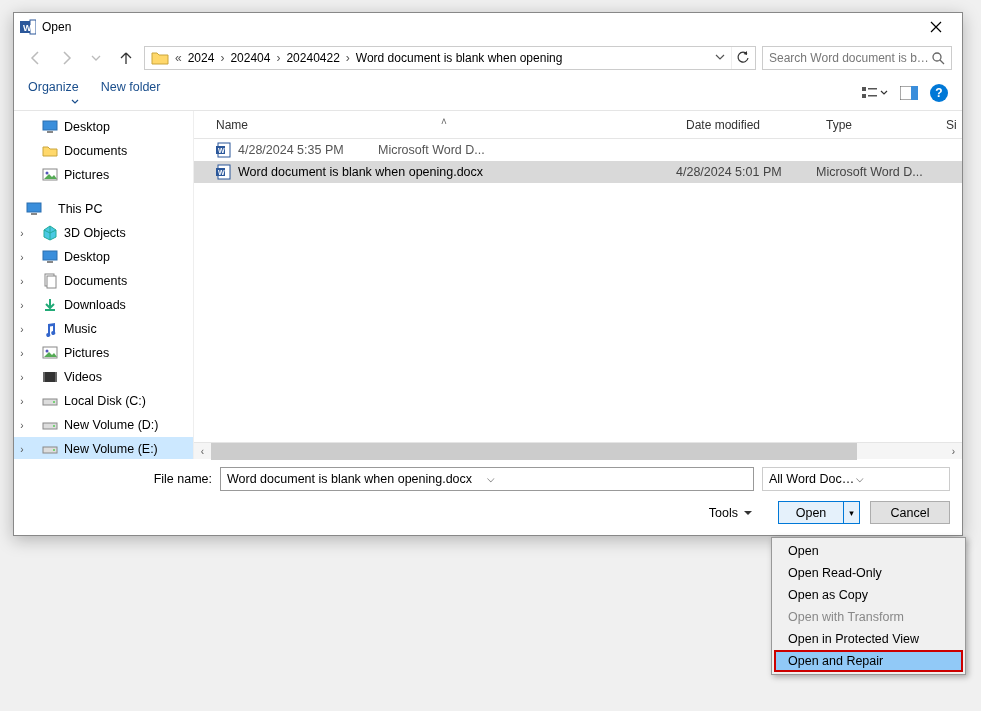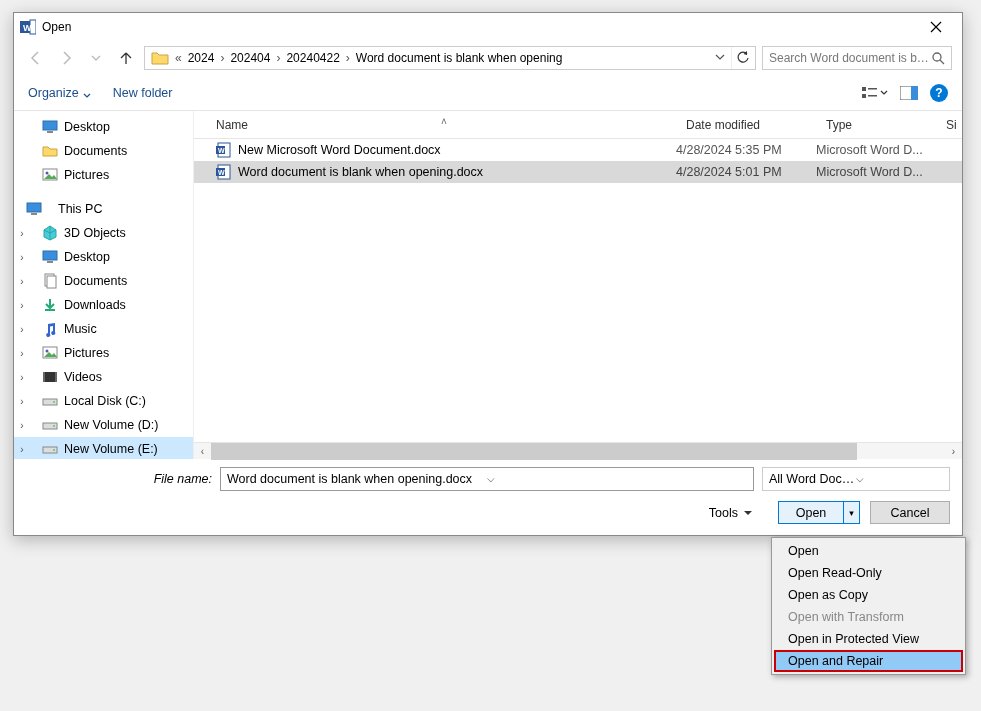--- a/index.html
+++ b/index.html
@@ -35,21 +35,21 @@
 .addressbar .drop { padding:0 6px; color:#555; }
 .addressbar .refresh { width:22px; height:22px; display:flex; align-items:center; justify-content:center; border-left:1px solid #eee; }
 
 .searchbox { width:190px; height:24px; border:1px solid #ccc; display:flex; align-items:center; padding:0 6px; font-size:12px; color:#777; }
 .searchbox .placeholder { flex:1; overflow:hidden; text-overflow:ellipsis; white-space:nowrap; }
 .searchbox .sicon { width:14px; height:14px; }
 
 
 .toolbar { height:36px; display:flex; align-items:center; padding:0 14px; gap:22px; border-bottom:1px solid #e5e5e5; }
 .toolbar .tb-left { display:flex; gap:22px; }
-.toolbar .tb-item { font-size:12.5px; color:#1a4e8c; display:flex; align-items:flex-end; gap:4px; }
+.toolbar .tb-item { font-size:12.5px; color:#1a4e8c; display:flex; align-items:flex-end; gap:4px;flex-direction:column; }
 .toolbar .tb-right { margin-left:auto; display:flex; gap:8px; align-items:center; }
 .tb-right .iconbtn { width:26px; height:22px; display:flex; align-items:center; justify-content:center; color:#333; }
 .tb-right .iconbtn.help { background:#0078d7; border-radius:50%; width:18px; height:18px; color:#fff; font-size:12px; font-weight:bold; }
 
 
 .mainarea { display:flex; height: calc(100% - 28px - 34px - 36px - 76px); }
 
 .sidebar { width:180px; border-right:1px solid #eee; overflow-y:auto; font-size:12.5px; padding:4px 0; position:relative; }
 .sidebar::-webkit-scrollbar { width:16px; }
 .sidebar::-webkit-scrollbar-thumb { background:#ccc; }
@@ -80,21 +80,21 @@
 .filerow.selected .fdm, .filerow.selected .fty { color:#444; }
 
 .hscroll { height:17px; display:flex; align-items:center; border-top:1px solid #e5e5e5; background:#f5f5f5; }
 .hscroll .arrow { width:17px; height:17px; display:flex; align-items:center; justify-content:center; color:#555; font-size:10px; }
 .hscroll .track { flex:1; height:17px; position:relative; }
 .hscroll .thumb { position:absolute; left:0; width:88%; height:100%; background:#ccc; }
 
 
 .bottom { height:76px; padding:8px 12px 6px 12px; }
 .fnrow { display:flex; align-items:center; gap:8px; margin-left:120px; }
-.fnrow .lbl { font-size:12.5px; width:66px; text-align:right;font-style:italic; }
+.fnrow .lbl { font-size:12.5px; width:66px; text-align:right; }
 .fnrow .combo { flex:1; height:24px; border:1px solid #999; display:flex; align-items:center; padding:0 6px; font-size:12.5px; min-width:0; }
 .fnrow .combo span { flex:1; overflow:hidden; text-overflow:ellipsis; white-space:nowrap; }
 .fnrow .combo .dd { color:#555; font-size:10px; }
 .filtercombo { width:188px; height:24px; border:1px solid #ccc; display:flex; align-items:center; padding:0 6px; font-size:12.5px; }
 .filtercombo span { flex:1; overflow:hidden; text-overflow:ellipsis; white-space:nowrap; }
 .filtercombo .dd { color:#555; font-size:10px; }
 
 .btnrow { display:flex; align-items:center; justify-content:flex-end; gap:10px; margin-top:10px; }
 .tools { font-size:12.5px; color:#000; display:flex; align-items:center; gap:6px; margin-right:16px; }
 .openbtn { display:flex; }
@@ -359,21 +359,20 @@
         <div class="col ty"><span>Type</span></div>
         <div class="col sz"><span>Si</span></div>
       </div>
       <div class="filelist" id="filelist">
           <div class="filerow">
             <svg class="ficon svgico" viewBox="0 0 16 16">
               <rect x="2" y="1" width="12" height="14" fill="#fff" stroke="#2b579a"></rect>
               <rect x="0" y="4" width="9" height="8" fill="#2b579a"></rect>
               <text x="2" y="11" font-size="7" fill="#fff" font-weight="bold">W</text>
             </svg>
-            <span class="fname">New Microsoft Word Document.docx</span>
             <span class="fdm">4/28/2024 5:35 PM</span>
             <span class="fty">Microsoft Word D...</span>
             <span class="fsz"></span>
           </div>
           <div class="filerow selected">
             <svg class="ficon svgico" viewBox="0 0 16 16">
               <rect x="2" y="1" width="12" height="14" fill="#fff" stroke="#2b579a"></rect>
               <rect x="0" y="4" width="9" height="8" fill="#2b579a"></rect>
               <text x="2" y="11" font-size="7" fill="#fff" font-weight="bold">W</text>
             </svg>

